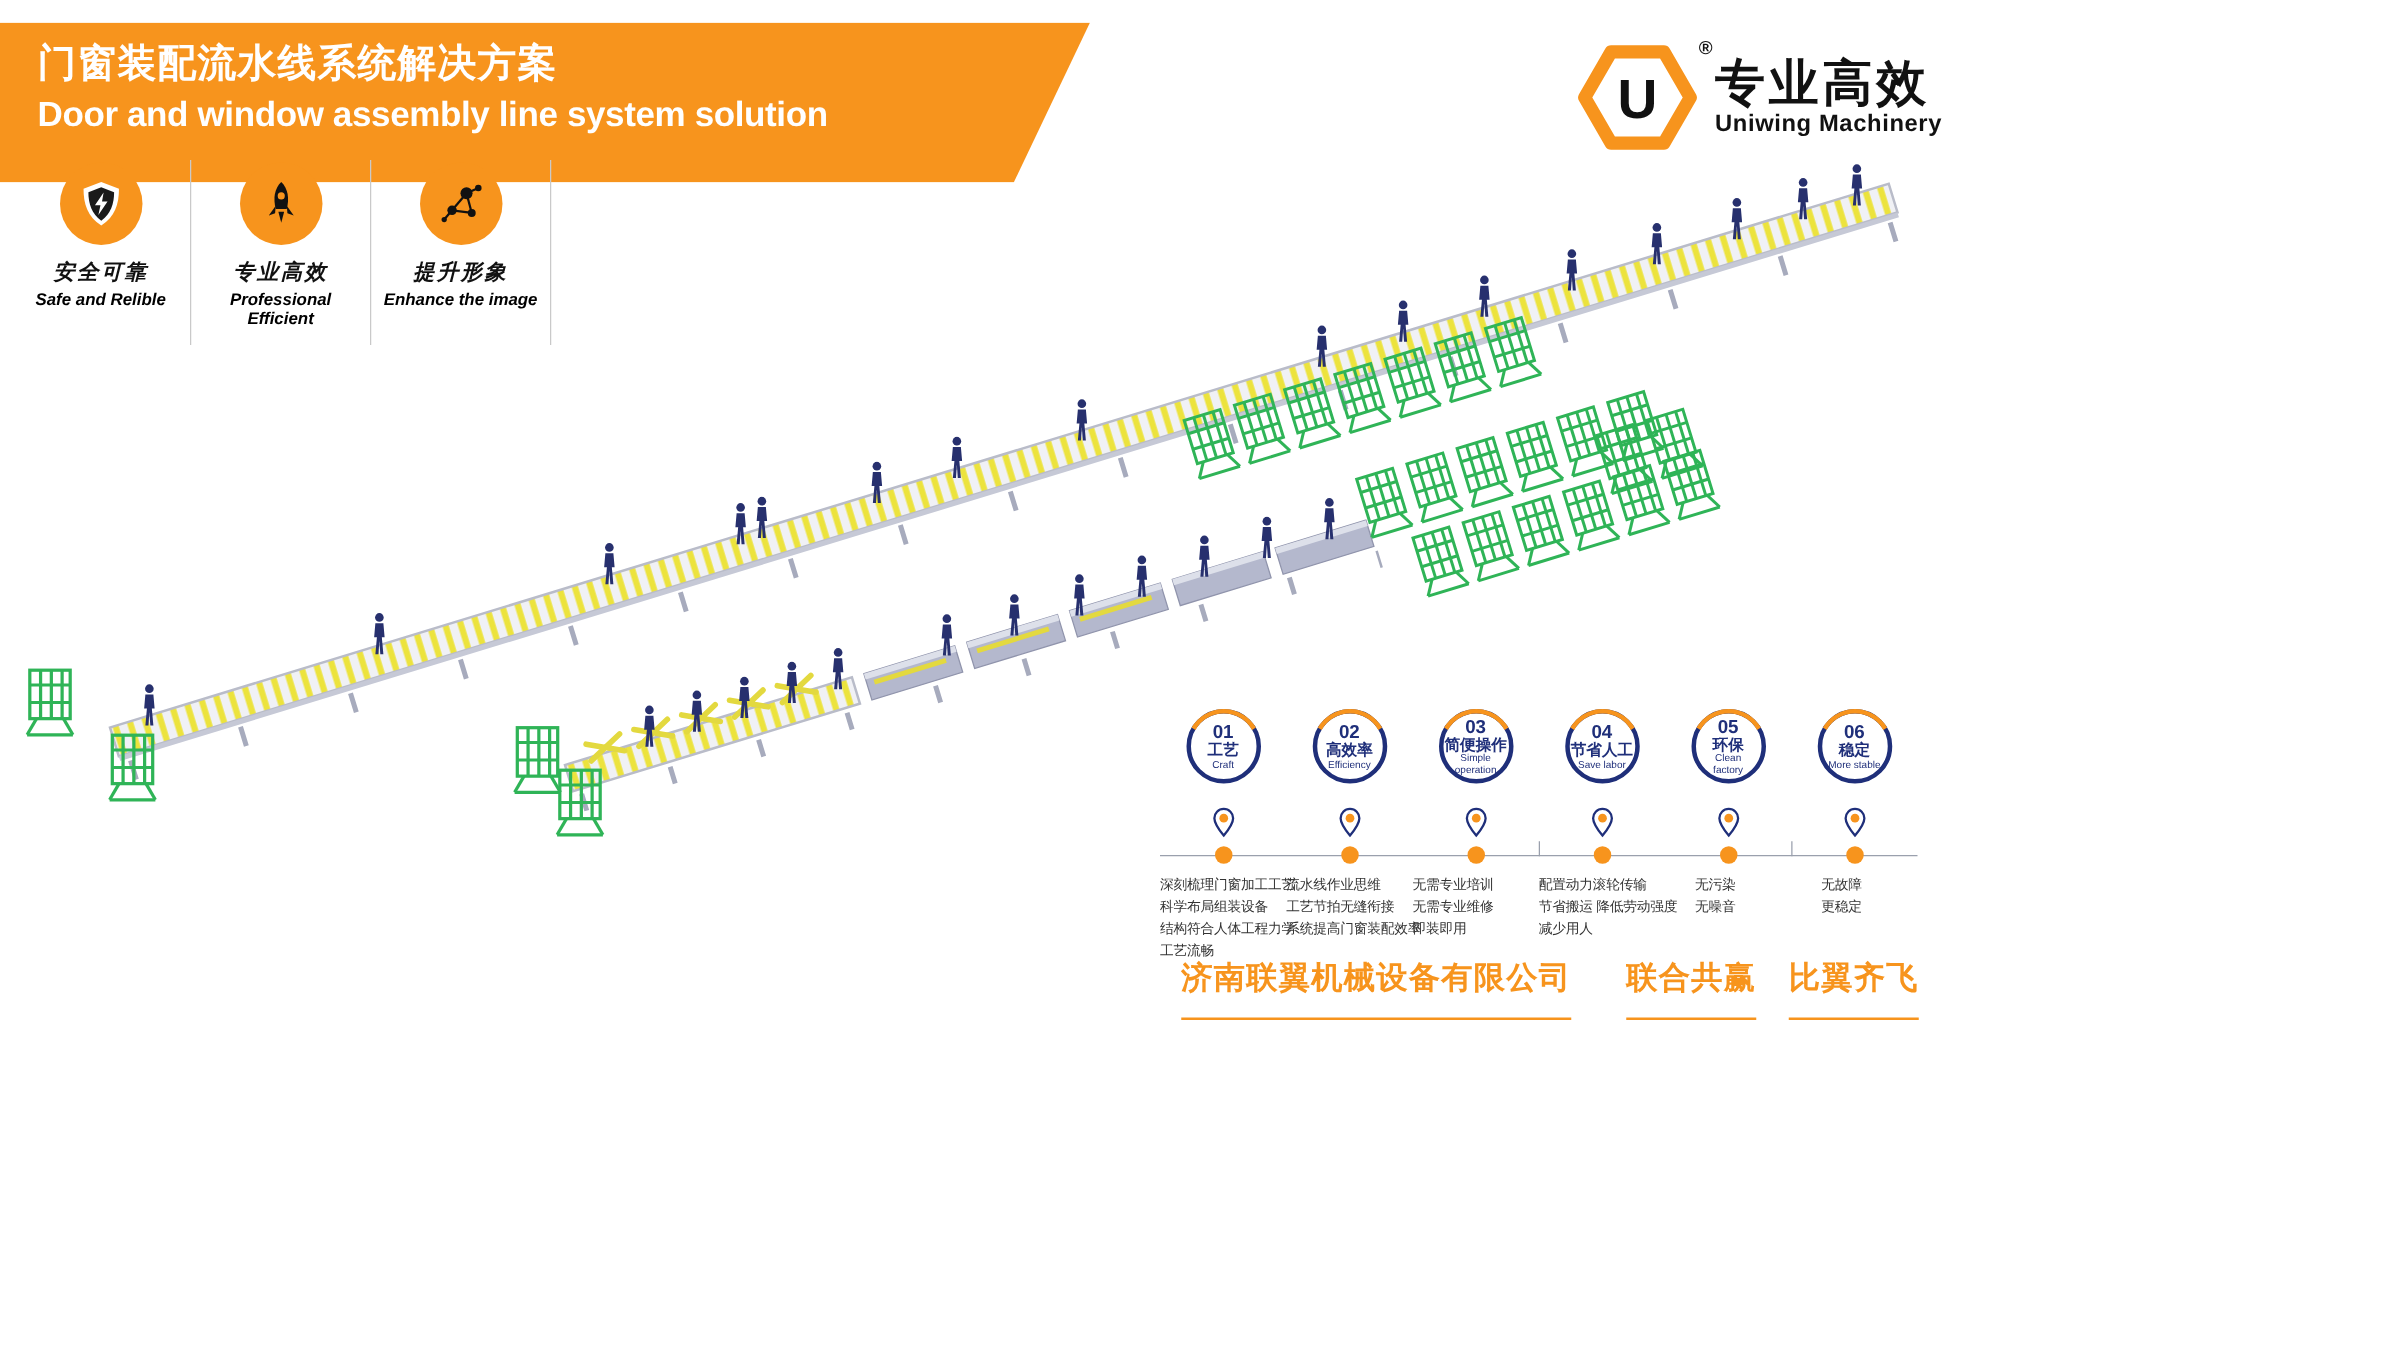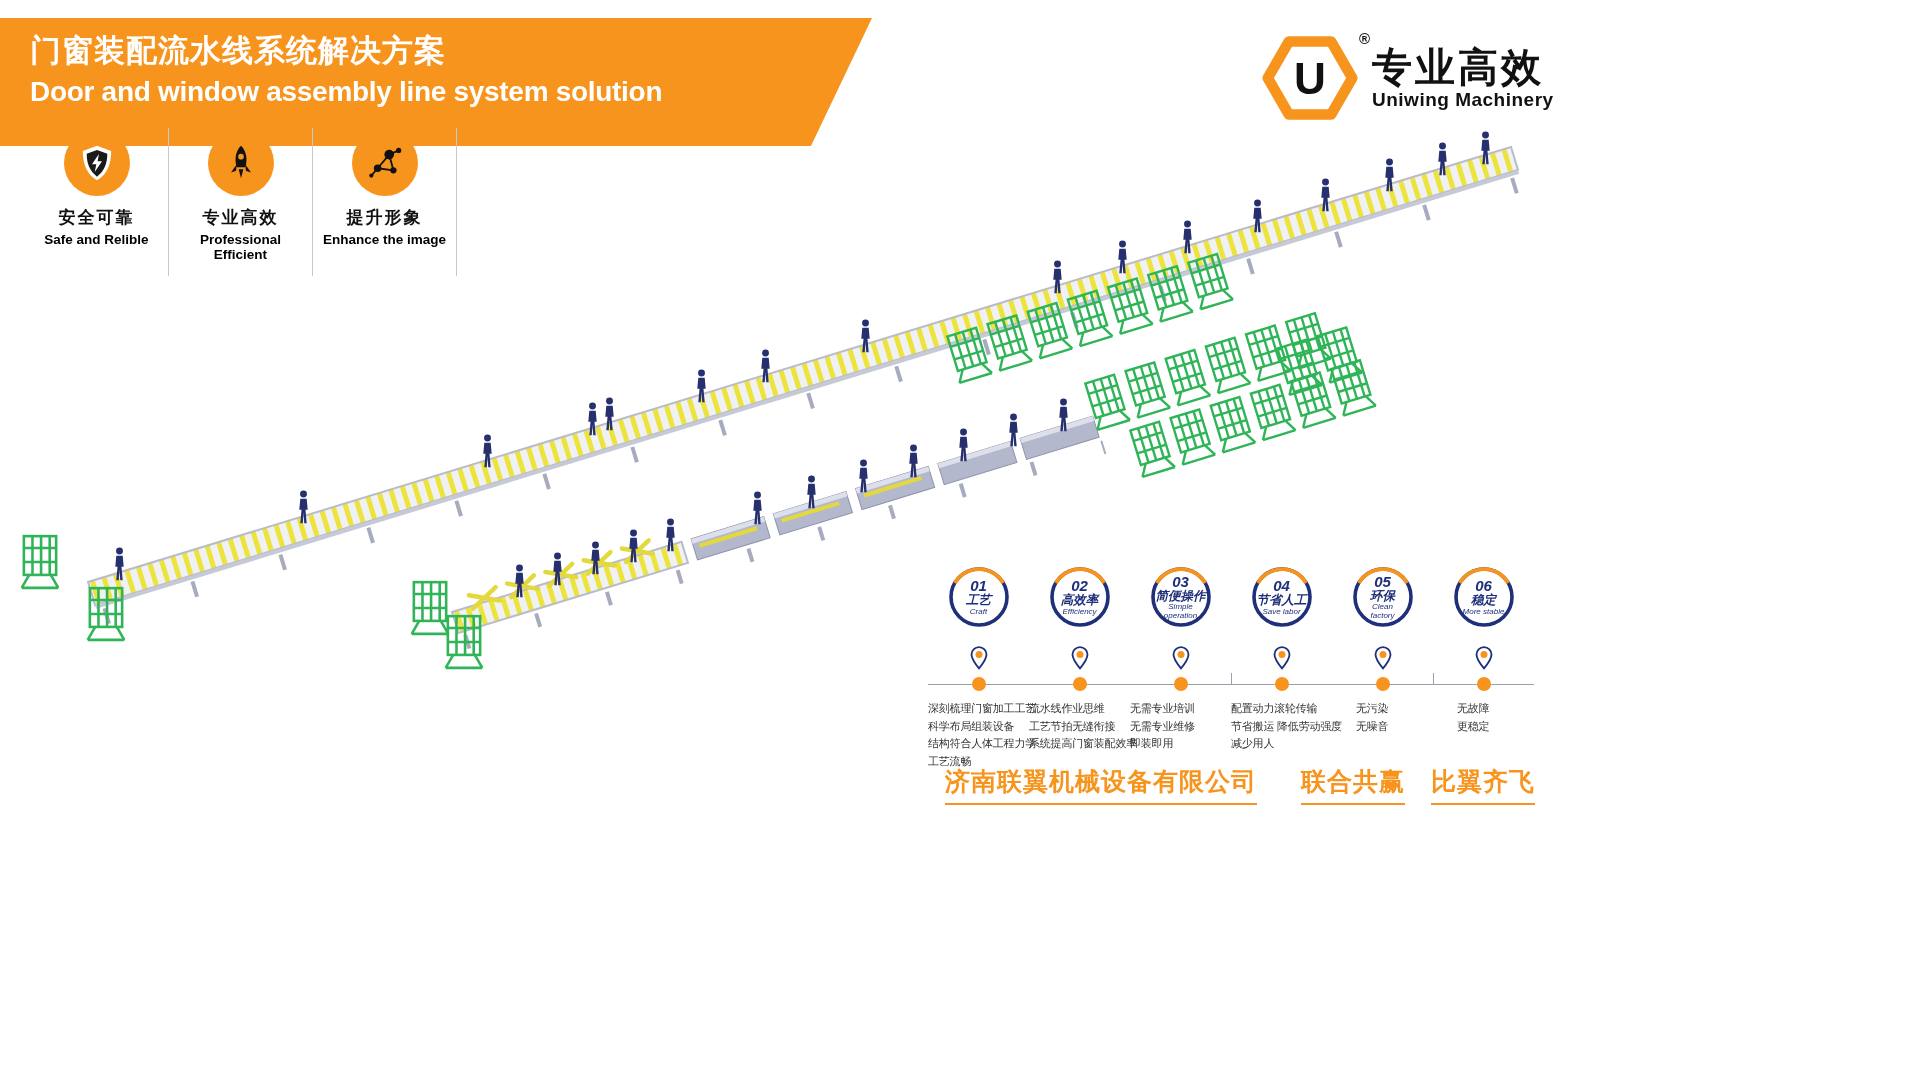--- a/index.html
+++ b/index.html
@@ -21,21 +21,21 @@
 
   
   .logo { position:absolute; left:1262px; top:34px; display:flex; align-items:center; gap:14px; }
   .logo-hex-wrap { position:relative; width:96px; height:88px; }
   .logo-reg { position:absolute; right:-12px; top:-4px; font-size:15px; font-weight:bold; color:#111; }
   .logo-text { display:flex; flex-direction:column; justify-content:center; }
   .logo-zh { font-size:40px; font-weight:bold; color:#111; letter-spacing:3px; line-height:1.1; }
   .logo-en { font-size:19px; font-weight:bold; color:#111; letter-spacing:0.5px; }
 
   
-  .features { position:absolute; left:25px; top:128px; display:flex; }
+  .features { position:absolute; left:9px; top:128px; display:flex;font-style:italic; }
   .feature-card { width:144px; text-align:center; padding:2px 6px 14px 6px; border-right:1px solid #c9c9c9; }
   .feature-circle {
     width:66px; height:66px; border-radius:50%; background:#F7941D;
     margin:0 auto; display:flex; align-items:center; justify-content:center;
   }
   .feature-circle svg { width:42px; height:42px; }
   .feature-zh { font-size:17px; font-weight:bold; color:#111; margin-top:10px; letter-spacing:2px; }
   .feature-en { font-size:13.5px; font-weight:bold; color:#000000; margin-top:3px; }
 
   
@@ -43,21 +43,21 @@
 
   
   .timeline { position:absolute; left:928px; top:560px; width:606px; height:220px; z-index:2; }
   .tl-stops { display:flex; padding-top:5px; position:relative; z-index:2; }
   .tl-col { width:101px; display:flex; flex-direction:column; align-items:center; }
   .tl-circle { position:relative; width:64px; height:64px; }
   .tl-circle svg.ring { position:absolute; left:0; top:0; width:64px; height:64px; }
   .tl-circle-text {
     position:absolute; left:0; top:0; width:64px; height:64px;
     display:flex; flex-direction:column; align-items:center; justify-content:center;
-    color:#1F2F7A; text-align:center;font-style:italic;
+    color:#1F2F7A; text-align:center;
   }
   .tl-num { font-size:15px; font-weight:bold; line-height:1.05; }
   .tl-zh  { font-size:12.5px; font-weight:bold; line-height:1.1; }
   .tl-en  { font-size:8px; line-height:1.05; width:46px; }
   .tl-pin { width:20px; height:26px; margin-top:16px; }
   .tl-line { position:absolute; left:0; top:124px; width:606px; height:1px; background:#9aa0ad; z-index:1; }
   .tl-tick { position:absolute; top:113px; width:1px; height:12px; background:#9aa0ad; z-index:1; }
   .tl-dot {
     position:absolute; top:117px; width:14px; height:14px; border-radius:50%;
     background:#F7941D; z-index:3;
@@ -66,21 +66,21 @@
   .tl-desc {
     width:101px; font-size:11px; line-height:1.6; color:#333;
     white-space:pre; letter-spacing:-0.2px;
   }
   .tl-desc.indent { padding-left:24px; }
 
   
   .footer { position:absolute; left:945px; top:765px; display:flex; align-items:flex-end; z-index:2; }
   .footer span {
     color:#F7941D; font-weight:bold; font-size:25px; letter-spacing:1px;
-    border-bottom:2px solid #F7941D; padding-bottom:5px;
+    border-bottom:2px solid #F7941D; padding-bottom:16px;
   }
   .footer .gap-lg { margin-left:44px; }
   .footer .gap-sm { margin-left:26px; }
 </style>
 </head>
 <body>
 
 <div class="banner">
   <div class="banner-zh">门窗装配流水线系统解决方案</div>
   <div class="banner-en">Door and window assembly line system solution</div>

